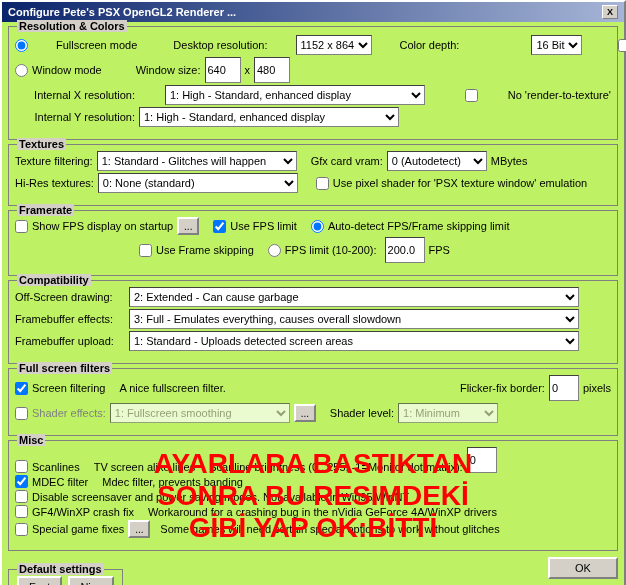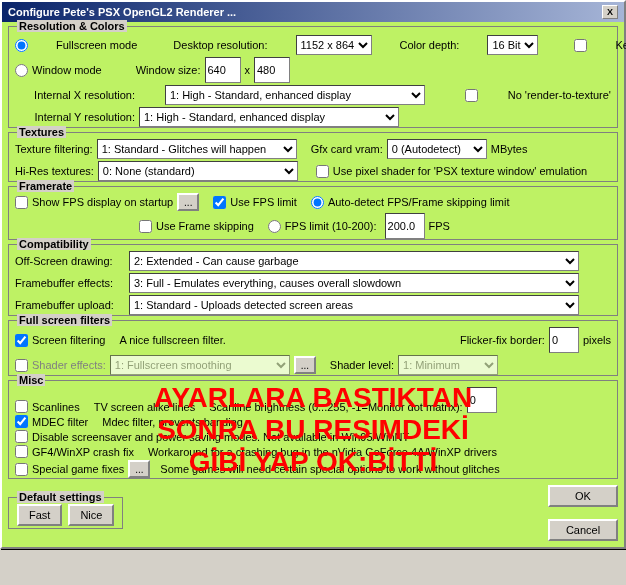--- a/index.html
+++ b/index.html
@@ -51,21 +51,21 @@
       color: #000;
       font-weight: bold;
     }
     .content {
       padding: 4px 6px;
     }
     .group-box {
       border: 1px solid #808080;
       border-top-color: #808080;
       margin-bottom: 4px;
-      padding: 2px 6px 0;
+      padding: 2px 6px 12px;
       position: relative;
     }
     .group-label {
       position: absolute;
       top: -7px;
       left: 8px;
       background: #d4d0c8;
       padding: 0 2px;
       font-size: 11px;
       font-weight: bold;
@@ -171,21 +171,21 @@
     <div class="group-box">
       <span class="group-label">Resolution &amp; Colors</span>
       <div class="row" style="margin-top:6px;gap:28px;">
         <input type="radio" name="displaymode" checked="" style="">
         <span class="label">Fullscreen mode</span>
         <span class="label" style="margin-left:8px;">Desktop resolution:</span>
         <select style="width:90px;">
           <option>1152 x 864</option>
         </select>
         <span class="label">Color depth:</span>
-        <select style="width:56px;">
+        <select style="width:56px;margin-left:44px;">
           <option>16 Bit</option>
         </select>
         <input type="checkbox" style="margin-left: 8px;">
         <span class="label">Keep psx aspect ratio</span>
       </div>
       <div class="row">
         <input type="radio" name="displaymode" style="">
         <span class="label">Window mode</span>
         <span class="label" style="margin-left:30px;">Window size:</span>
         <input type="text" style="width: 36px;" value="640">

